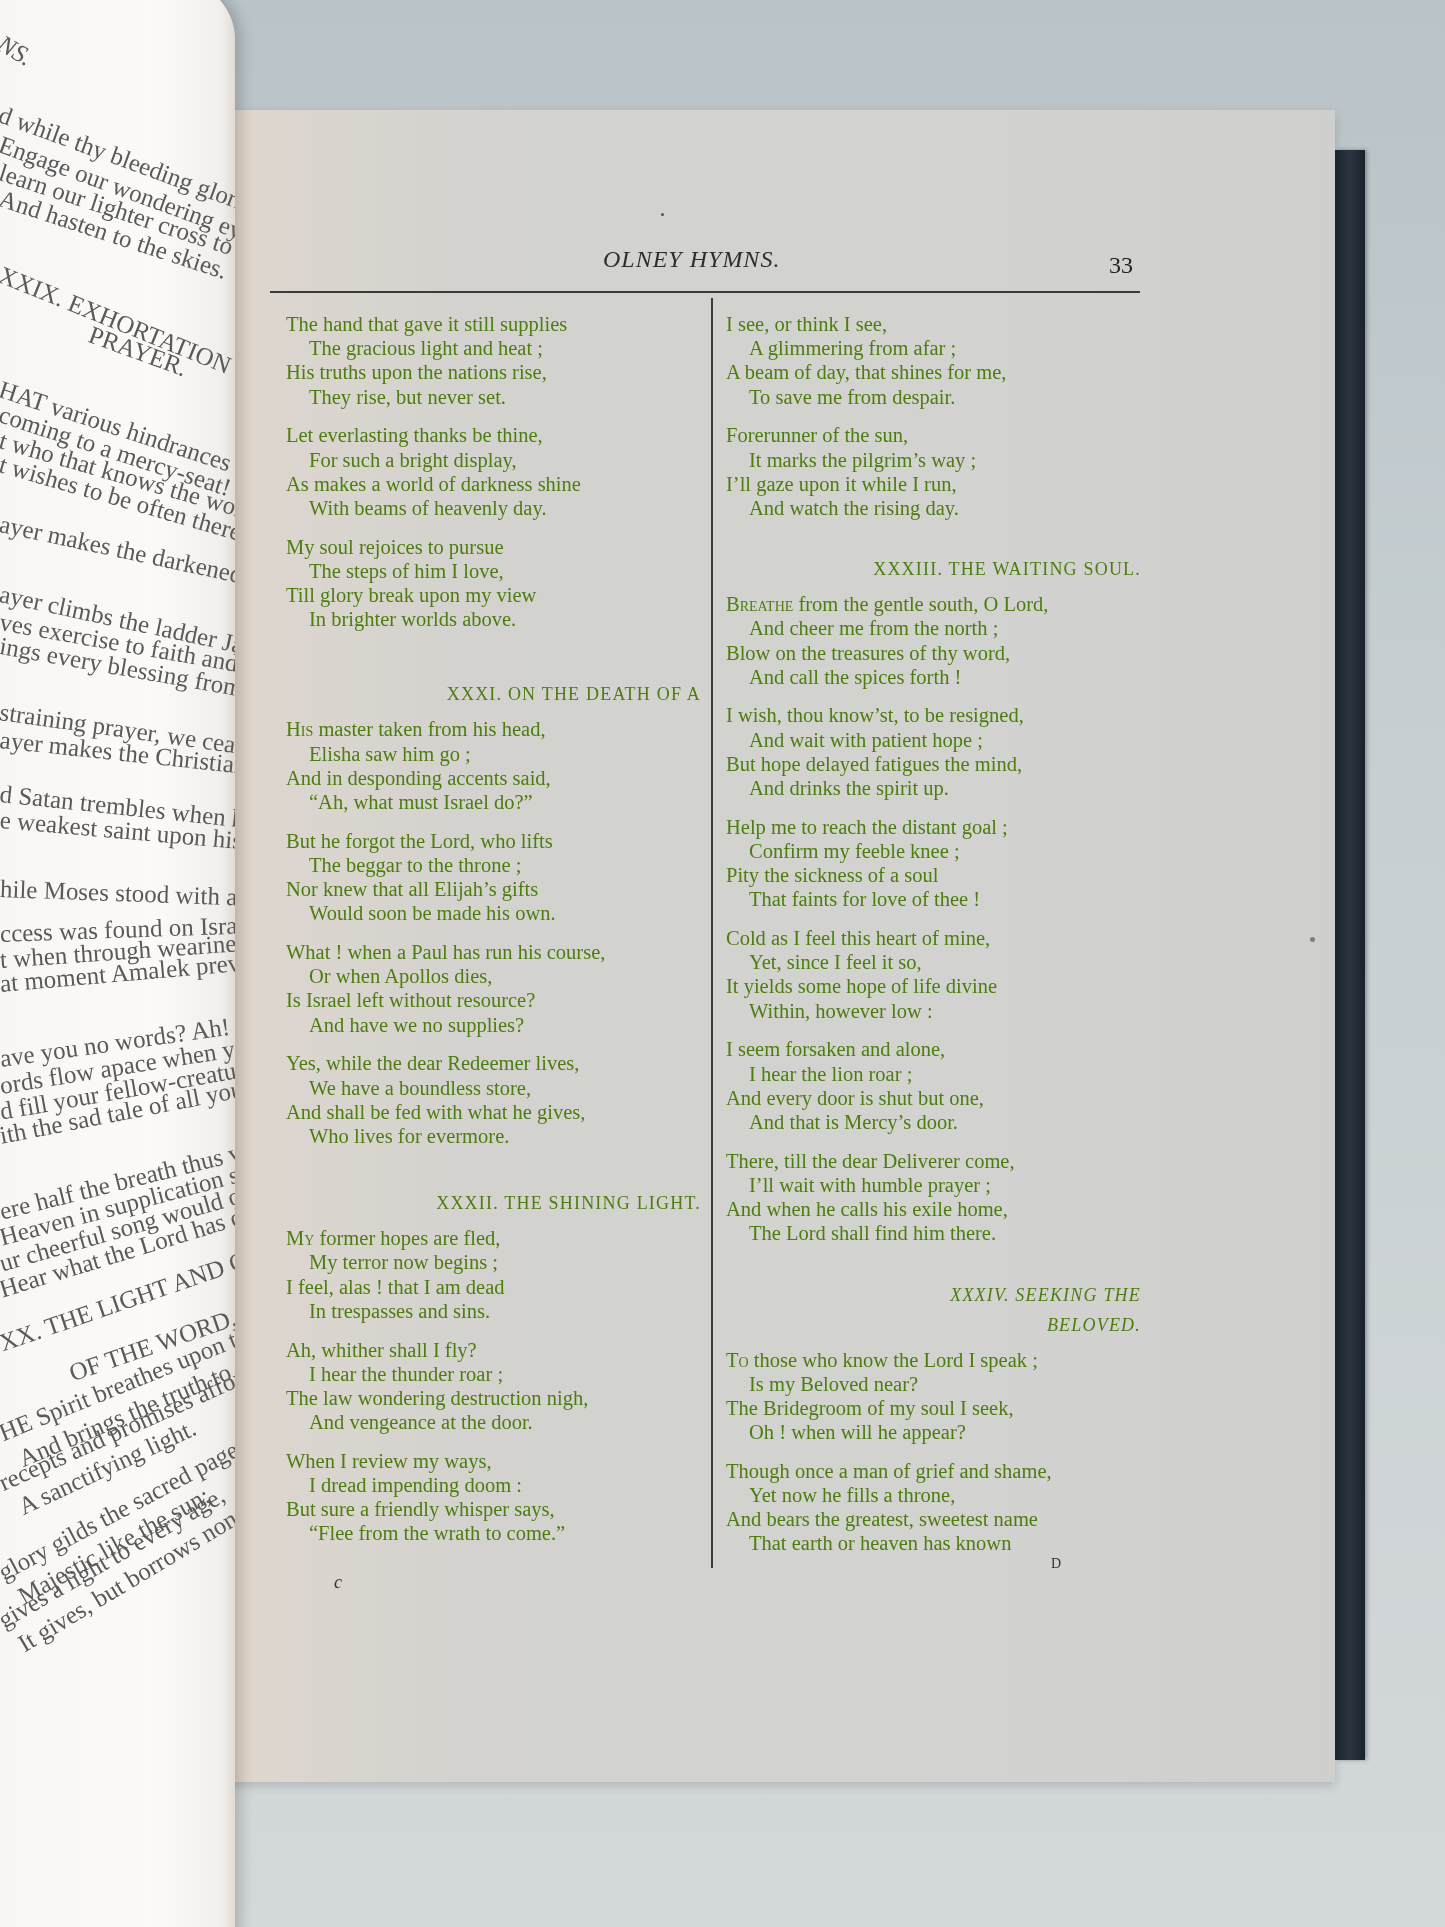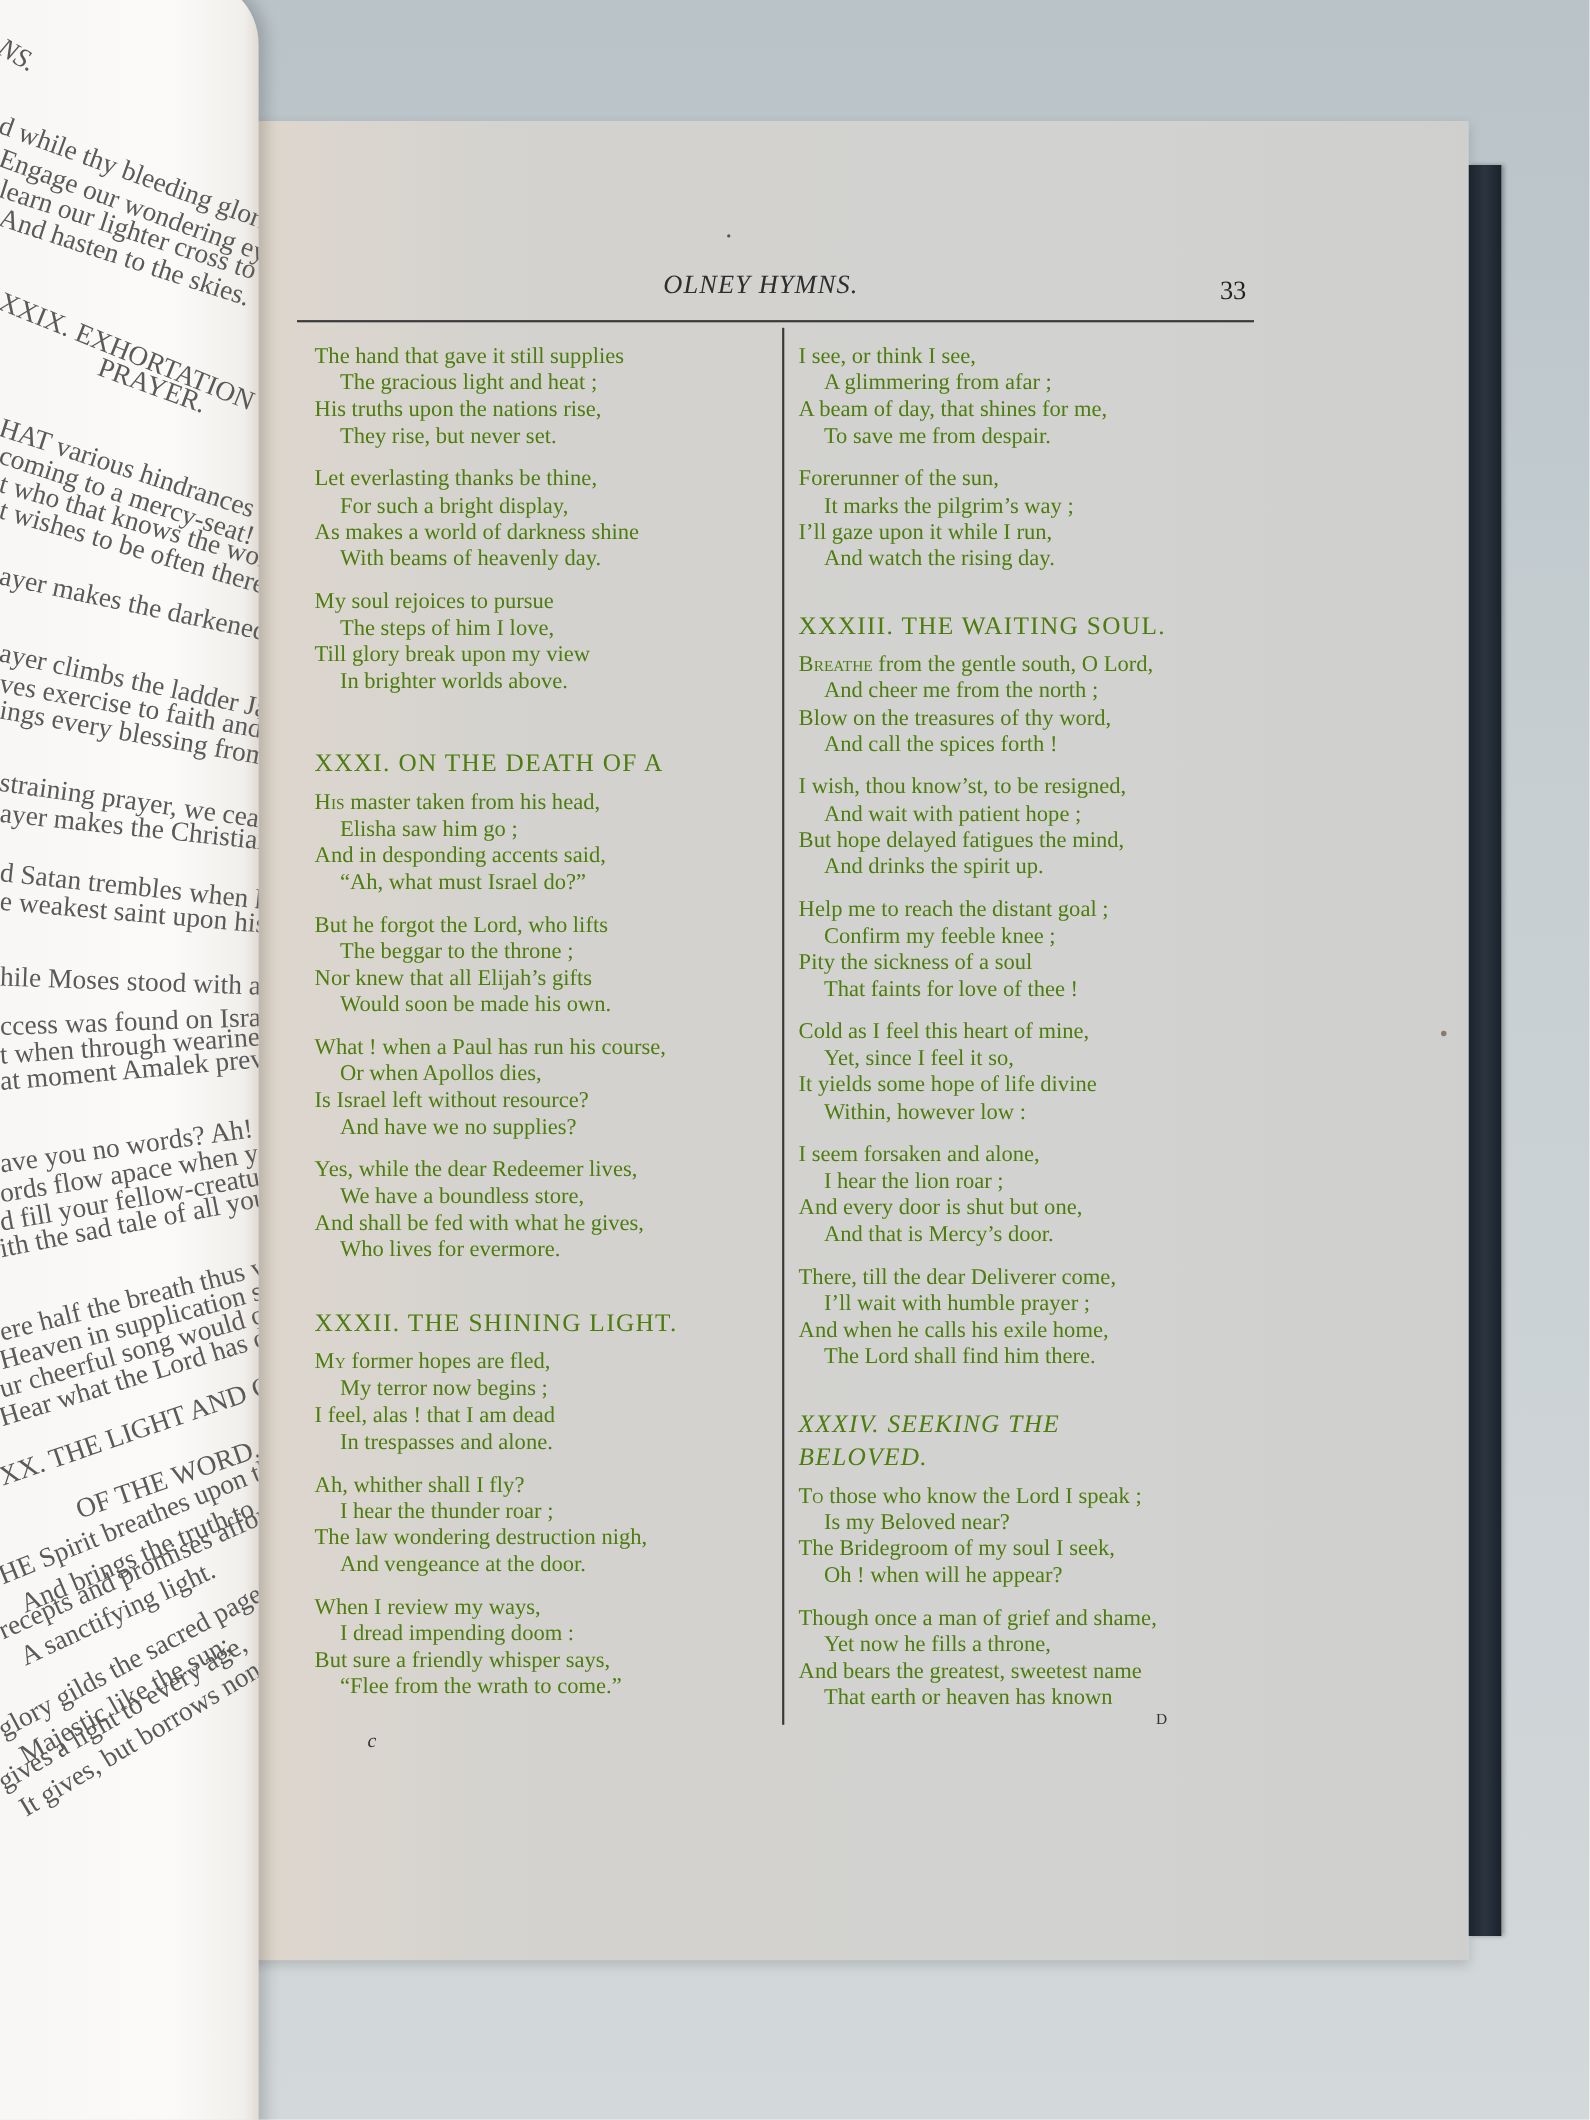--- a/index.html
+++ b/index.html
@@ -37,21 +37,21 @@
   .page-num { position:absolute; left:1109px; top:252px; font-size:24px; color:#222; }
   .head-rule { position:absolute; left:270px; top:291px; width:870px; height:2px; background:#3a3a3a; }
   .col-divider { position:absolute; left:711px; top:298px; width:2px; height:1270px; background:#3a3a3a; }
   .col { position:absolute; color:#4d7c0f; font-size:20.5px; line-height:24.2px; }
   .col-left { left:286px; top:312px; width:415px; }
   .col-right { left:726px; top:312px; width:415px; }
   .stanza { margin-bottom:14.5px; }
   .line { white-space:nowrap; }
   .line.indent { padding-left:23px; }
   .hymn-title {
-    text-align:left; font-size:23px; letter-spacing:1.2px; line-height:30px;
+    text-align:right; font-size:18px; letter-spacing:1.2px; line-height:30px;
     margin: 28px 0 8px 0;
   }
   .smallcaps { font-variant: small-caps; }
   .sig { position:absolute; font-size:18px; color:#333; }
   .sig-c { left:334px; top:1572px; font-style:italic; }
   .sig-d { left:1051px; top:1556px; font-size:14px; }
   .specks { position:absolute; width:3px; height:3px; background:#555; border-radius:50%; }
 </style>
 </head>
 <body>
@@ -113,21 +113,21 @@
     <div class="line indent">Who lives for evermore.</div>
   </div>
 
   <div class="hymn-title" style="margin-top:40px;">
     <div>XXXII.  THE SHINING LIGHT.</div>
   </div>
   <div class="stanza">
     <div class="line"><span class="smallcaps">My</span><span> former hopes are fled,</span></div>
     <div class="line indent">My terror now begins ;</div>
     <div class="line">I feel, alas !  that I am dead</div>
-    <div class="line indent">In trespasses and alone.</div>
+    <div class="line indent">In trespasses and sins.</div>
   </div>
   <div class="stanza">
     <div class="line">Ah, whither shall I fly?</div>
     <div class="line indent">I hear the thunder roar ;</div>
     <div class="line">The law wondering destruction nigh,</div>
     <div class="line indent">And vengeance at the door.</div>
   </div>
   <div class="stanza">
     <div class="line">When I review my ways,</div>
     <div class="line indent">I dread impending doom :</div>

